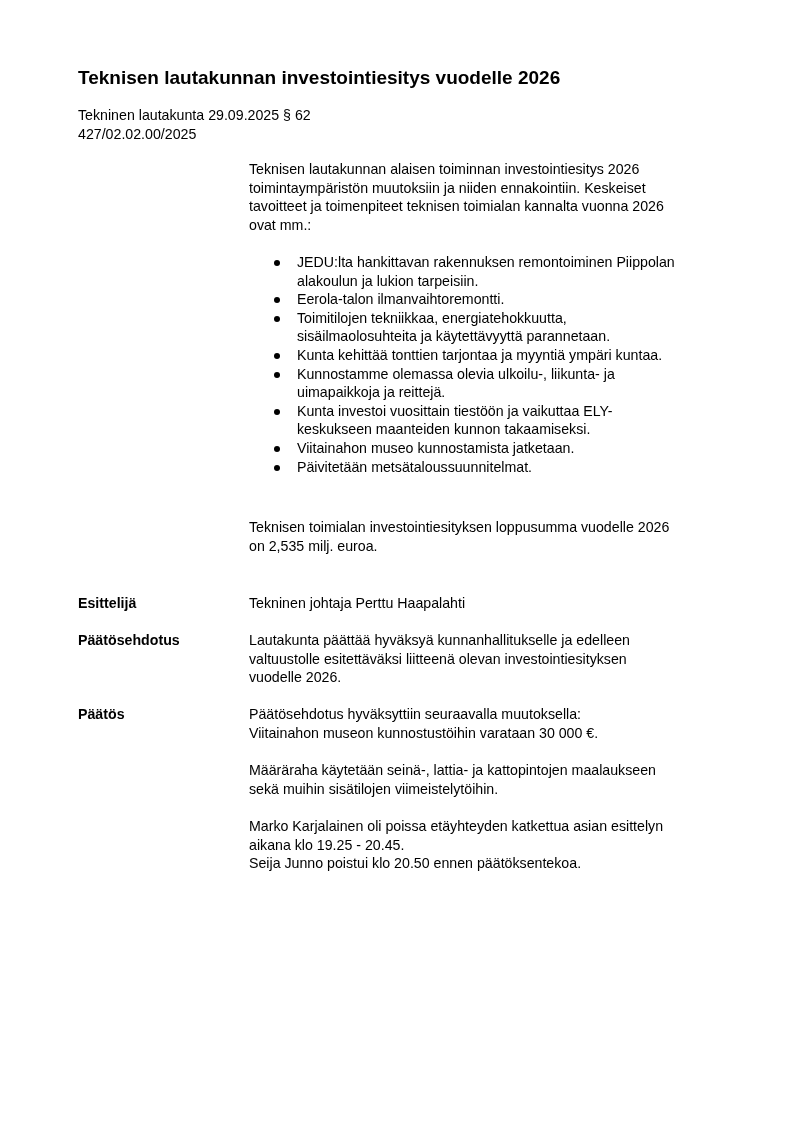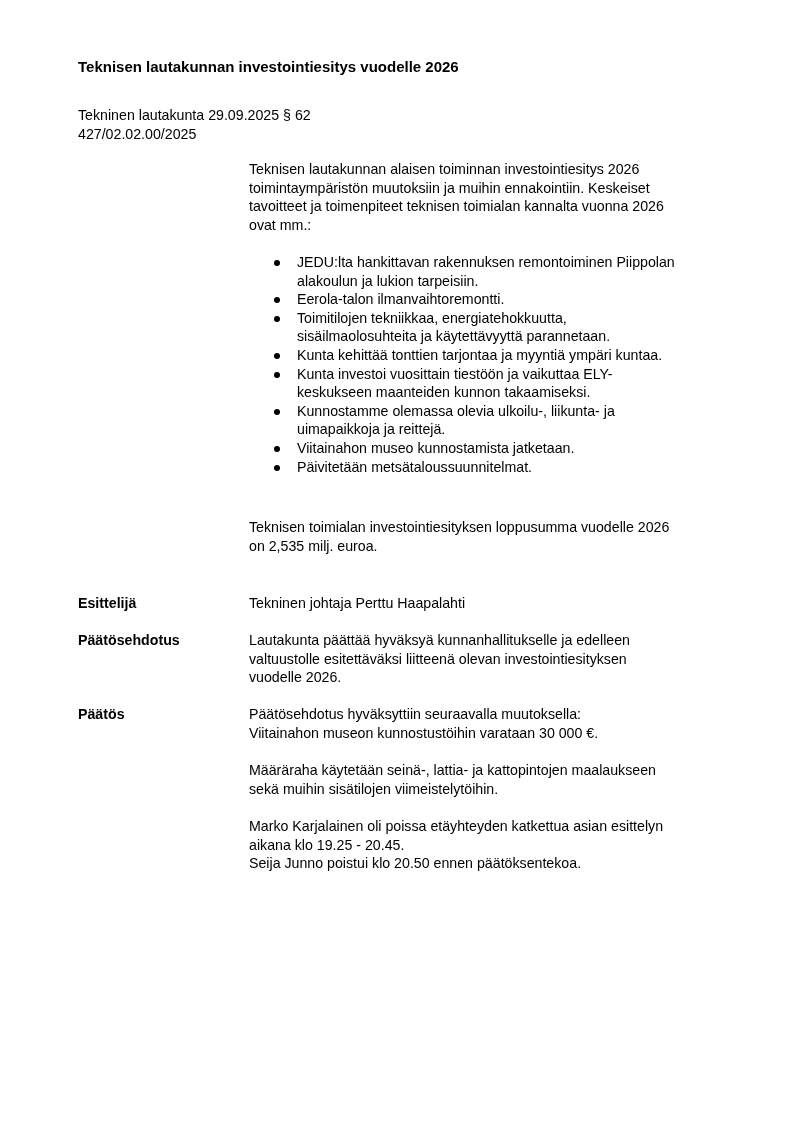--- a/index.html
+++ b/index.html
@@ -13,23 +13,23 @@
       position: relative;
       overflow: hidden;
       font-family: "Liberation Sans", sans-serif;
       color: #000000;
       font-size: 14.2px;
       line-height: 18.6px;
     }
     .abs { position: absolute; }
     .title {
       left: 78px;
-      top: 58px;
+      top: 69px;
       font-weight: bold;
-      font-size: 15px;
+      font-size: 19px;
       white-space: nowrap;
     }
     .meta {
       left: 78px;
       top: 106px;
     }
     .meta div { white-space: nowrap; }
     .content {
       left: 249px;
       width: 482px;
@@ -76,21 +76,21 @@
 
 <div class="abs title">Teknisen lautakunnan investointiesitys vuodelle 2026</div>
 
 <div class="abs meta">
   <div>Tekninen lautakunta  29.09.2025 § 62</div>
   <div>427/02.02.00/2025</div>
 </div>
 
 <div class="abs content intro">
   <span class="line">Teknisen lautakunnan  alaisen toiminnan investointiesitys  2026</span>
-  <span class="line">toimintaympäristön  muutoksiin ja muihin ennakointiin. Keskeiset</span>
+  <span class="line">toimintaympäristön  muutoksiin ja niiden ennakointiin. Keskeiset</span>
   <span class="line">tavoitteet ja toimenpiteet teknisen toimialan kannalta vuonna  2026</span>
   <span class="line">ovat mm.:</span>
 </div>
 
 <ul class="goals">
   <li>
     <span class="bullet"></span>
     <span class="line">JEDU:lta hankittavan  rakennuksen  remontoiminen  Piippolan</span>
     <span class="line">alakoulun  ja lukion  tarpeisiin.</span>
   </li>
@@ -102,27 +102,27 @@
     <span class="bullet"></span>
     <span class="line">Toimitilojen  tekniikkaa, energiatehokkuutta,</span>
     <span class="line">sisäilmaolosuhteita ja käytettävyyttä  parannetaan.</span>
   </li>
   <li>
     <span class="bullet"></span>
     <span class="line">Kunta  kehittää tonttien  tarjontaa  ja myyntiä  ympäri  kuntaa.</span>
   </li>
   <li>
     <span class="bullet"></span>
-    <span class="line">Kunta  investoi vuosittain  tiestöön  ja vaikuttaa ELY-</span>
-    <span class="line">keskukseen  maanteiden  kunnon  takaamiseksi.</span>
+    <span class="line">Kunnostamme  olemassa olevia ulkoilu-,  liikunta-  ja</span>
+    <span class="line">uimapaikkoja ja reittejä.</span>
   </li>
   <li>
     <span class="bullet"></span>
-    <span class="line">Kunnostamme  olemassa olevia ulkoilu-,  liikunta-  ja</span>
-    <span class="line">uimapaikkoja ja reittejä.</span>
+    <span class="line">Kunta  investoi vuosittain  tiestöön  ja vaikuttaa ELY-</span>
+    <span class="line">keskukseen  maanteiden  kunnon  takaamiseksi.</span>
   </li>
   <li>
     <span class="bullet"></span>
     <span class="line">Viitainahon  museo  kunnostamista  jatketaan.</span>
   </li>
   <li>
     <span class="bullet"></span>
     <span class="line">Päivitetään  metsätaloussuunnitelmat.</span>
   </li>
 </ul>

